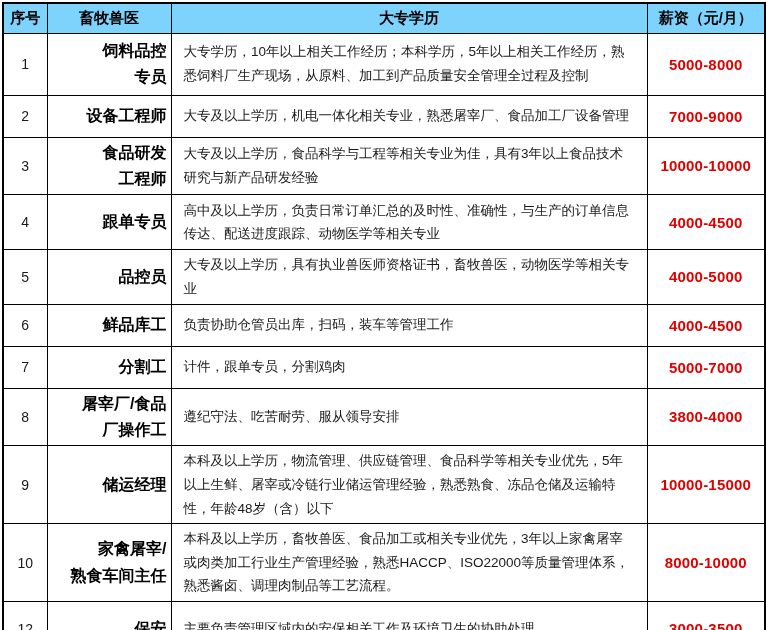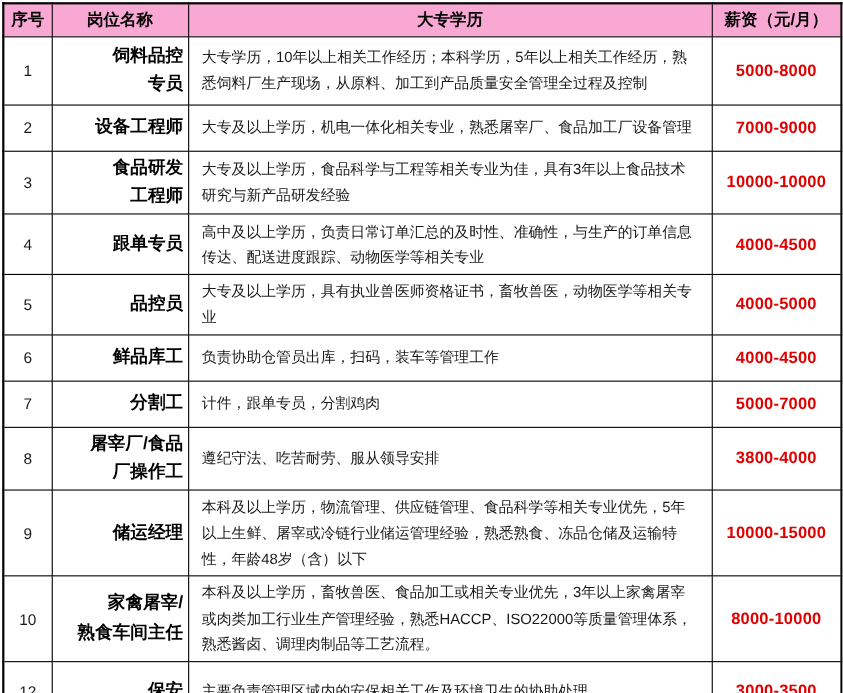--- a/index.html
+++ b/index.html
@@ -24,21 +24,21 @@
   col.c-name{width:124px;}
   col.c-req{width:476px;}
   col.c-salary{width:118px;}
 
   th{
     font-size:15px;
     font-weight:bold;
     text-align:center;
     padding:4px 2px;
     color:#000;
-    background:#f9a8d4;
+    background:#7dd3fc;
   }
   td.no{
     text-align:center;
     font-size:14px;
     padding:2px;
   }
   td.name{
     text-align:right;
     font-size:16px;
     font-weight:bold;
@@ -85,21 +85,21 @@
   <table class="jobs">
     <colgroup>
       <col class="c-no">
         <col class="c-name">
         <col class="c-req">
         <col class="c-salary">
     </colgroup>
     <thead>
       <tr>
         <th>序号</th>
-        <th>岗位名称</th>
+        <th>畜牧兽医</th>
         <th>大专学历</th>
         <th>薪资（元/月）</th>
       </tr>
     </thead>
     <tbody>
       <tr>
         <td class="no">1</td>
         <td class="name">饲料品控
 专员</td>
         <td class="req">大专学历，10年以上相关工作经历；本科学历，5年以上相关工作经历，熟悉饲料厂生产现场，从原料、加工到产品质量安全管理全过程及控制</td>

